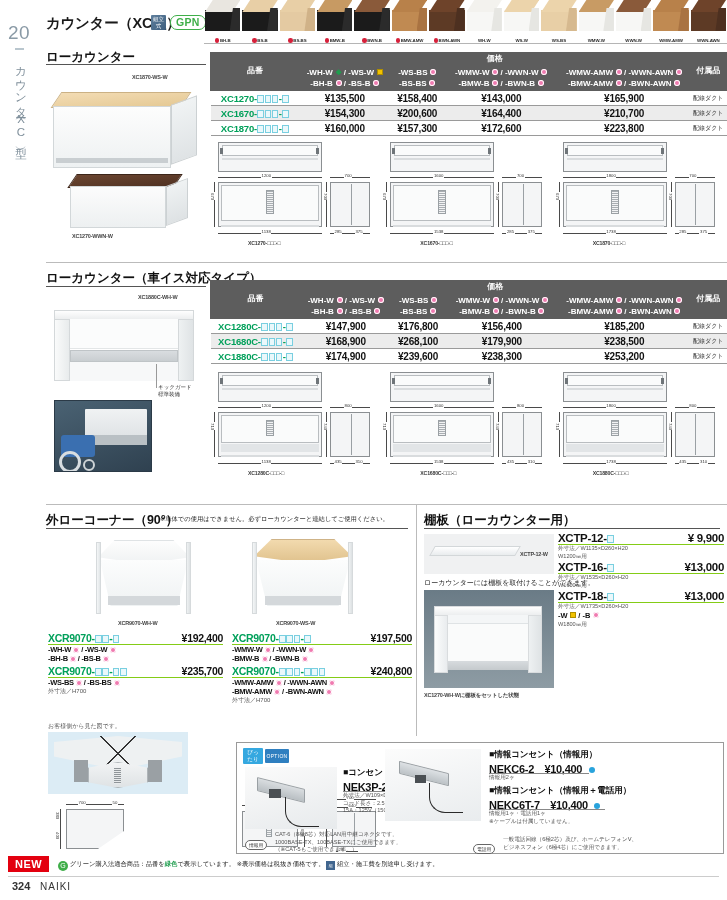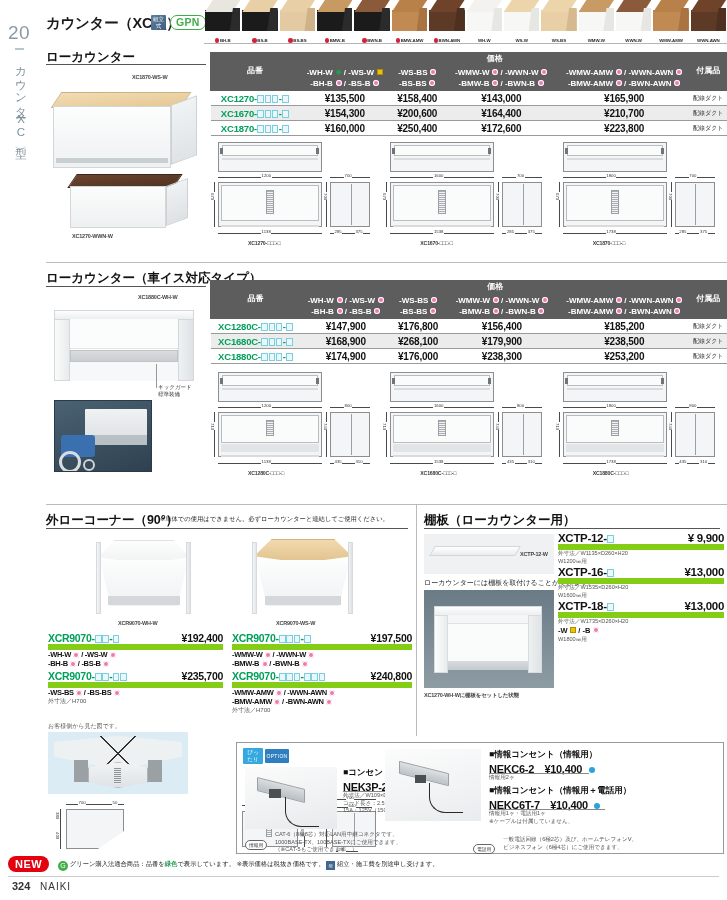--- a/index.html
+++ b/index.html
@@ -98,35 +98,35 @@
   .dwg .dimtxt  { position:absolute; font-size:4.3px; color:#333; background:#fff; padding:0 0.6px; white-space:nowrap;}
   .dwg .dimtxtv { position:absolute; font-size:4.3px; color:#333; background:#fff;
                   writing-mode:vertical-rl; white-space:nowrap; padding:0.6px 0;}
   .dwg .lbl { position:absolute; font-size:5.2px; font-weight:bold; color:#3a3a3a; white-space:nowrap; letter-spacing:-0.2px;}
 
   
   .codeline { font-size:10.5px; font-weight:bold; color:#00a05a; letter-spacing:-0.3px; white-space:nowrap;}
   .codeline .pr { color:#111; }
   .variant { font-size:7.5px; font-weight:bold; color:#111; letter-spacing:-0.3px; white-space:nowrap;}
   .note { font-size:6px; color:#555; }
-  .ul { border-bottom:6px solid #84cc16; }
+  .ul { border-bottom:1px solid #84cc16; }
 
   
   #optbox { border:1px solid #9a9a9a; }
   .optname { font-size:8.5px; font-weight:bold; color:#111; }
   .optcode { font-size:11px; font-weight:bold; color:#111; letter-spacing:-0.3px;}
   .optspec { font-size:5.6px; color:#555; line-height:1.35; }
   .bluedot { display:inline-block; width:6px; height:6px; border-radius:50%;
              background:#29a3dc; vertical-align:0px; margin-left:2px;}
   .tagpill { display:inline-block; border:1px solid #666; border-radius:7px;
              font-size:4.8px; padding:1px 3px; color:#333; background:#fff; white-space:nowrap;}
 
   
   #newbadge { background:#e3000f; color:#fff; font-size:11px; font-weight:bold;
-              padding:2px 7px; letter-spacing:0.5px;border-radius:8px;}
+              padding:2px 7px; letter-spacing:0.5px;}
   .green { color:#1f9d4e; }
   #pagenum { font-size:11px; color:#333; font-weight:bold;}
   #brand { font-size:10px; color:#333; letter-spacing:1px;}
   .gmark { display:inline-block; width:10px; height:10px; border-radius:50%;
            background:#3fae49; color:#fff; font-size:7px; line-height:10px; text-align:center;
            vertical-align:-2px;}
   .smark { display:inline-block; width:9px; height:9px; background:#41668f; color:#fff;
            font-size:4px; line-height:9px; text-align:center; vertical-align:-1px;}
 </style>
 </head>
@@ -304,21 +304,21 @@
           <td class="code">XC1670-<span class="bx"></span><span class="bx"></span><span class="bx"></span>-<span class="bx"></span></td>
           <td class="val">¥154,300</td>
           <td class="val">¥200,600</td>
           <td class="val">¥164,400</td>
           <td class="val">¥210,700</td>
           <td class="acc">配線ダクト</td>
         </tr>
         <tr class="">
           <td class="code">XC1870-<span class="bx"></span><span class="bx"></span><span class="bx"></span>-<span class="bx"></span></td>
           <td class="val">¥160,000</td>
-          <td class="val">¥250,400</td>
+          <td class="val">¥157,300</td>
           <td class="val">¥172,600</td>
           <td class="val">¥223,800</td>
           <td class="acc">配線ダクト</td>
         </tr>
       </tbody>
     </table>
   </div>
 
 <div class="abs" id="dwg1" style="left:210px; top:140px; width:517px; height:112px;">
     <div class="dwg" style="left: 0px; top: 0px; width: 172.333px; height: 112px;">
@@ -458,21 +458,21 @@
           <td class="code">XC1680C-<span class="bx"></span><span class="bx"></span><span class="bx"></span>-<span class="bx"></span></td>
           <td class="val">¥168,900</td>
           <td class="val">¥268,100</td>
           <td class="val">¥179,900</td>
           <td class="val">¥238,500</td>
           <td class="acc">配線ダクト</td>
         </tr>
         <tr class="">
           <td class="code">XC1880C-<span class="bx"></span><span class="bx"></span><span class="bx"></span>-<span class="bx"></span></td>
           <td class="val">¥174,900</td>
-          <td class="val">¥176,000</td>
+          <td class="val">¥239,600</td>
           <td class="val">¥238,300</td>
           <td class="val">¥253,200</td>
           <td class="acc">配線ダクト</td>
         </tr>
       </tbody>
     </table>
   </div>
 <div class="abs" id="dwg2" style="left:210px; top:370px; width:517px; height:122px;">
     <div class="dwg" style="left: 0px; top: 0px; width: 172.333px; height: 112px;">
       <div class="plan" style="left:8px; top:2px; width:104px; height:30px;"></div>

